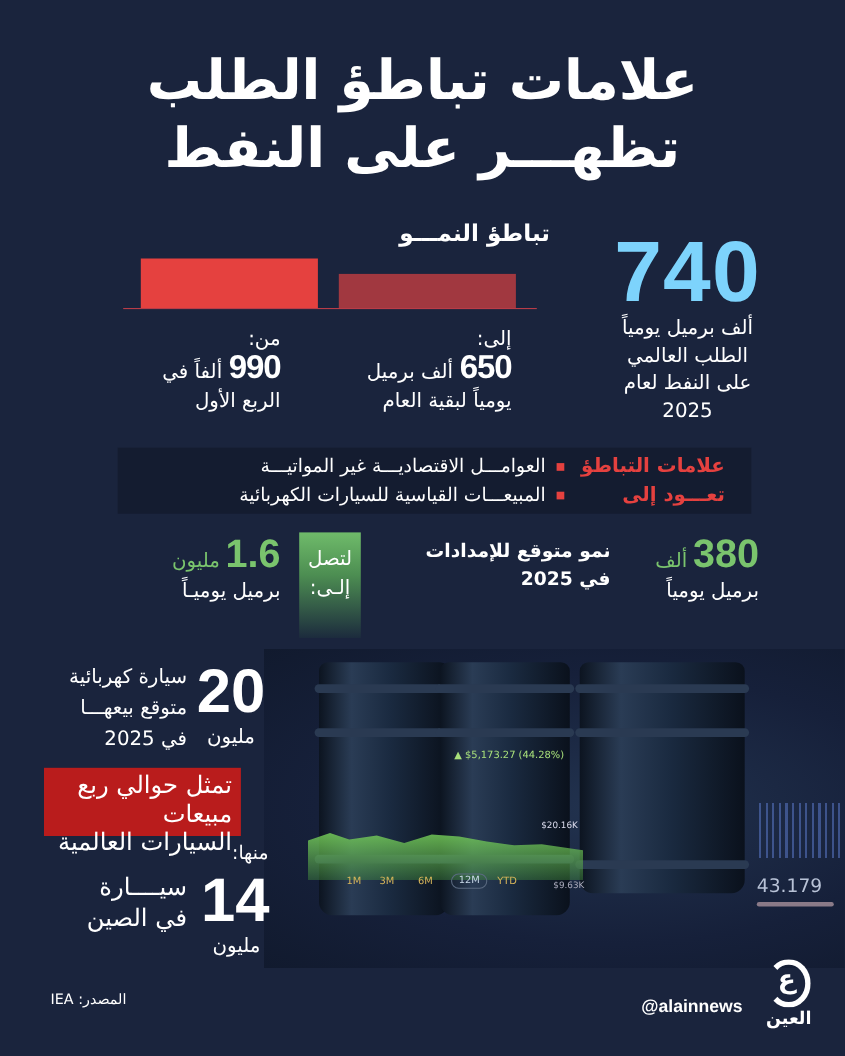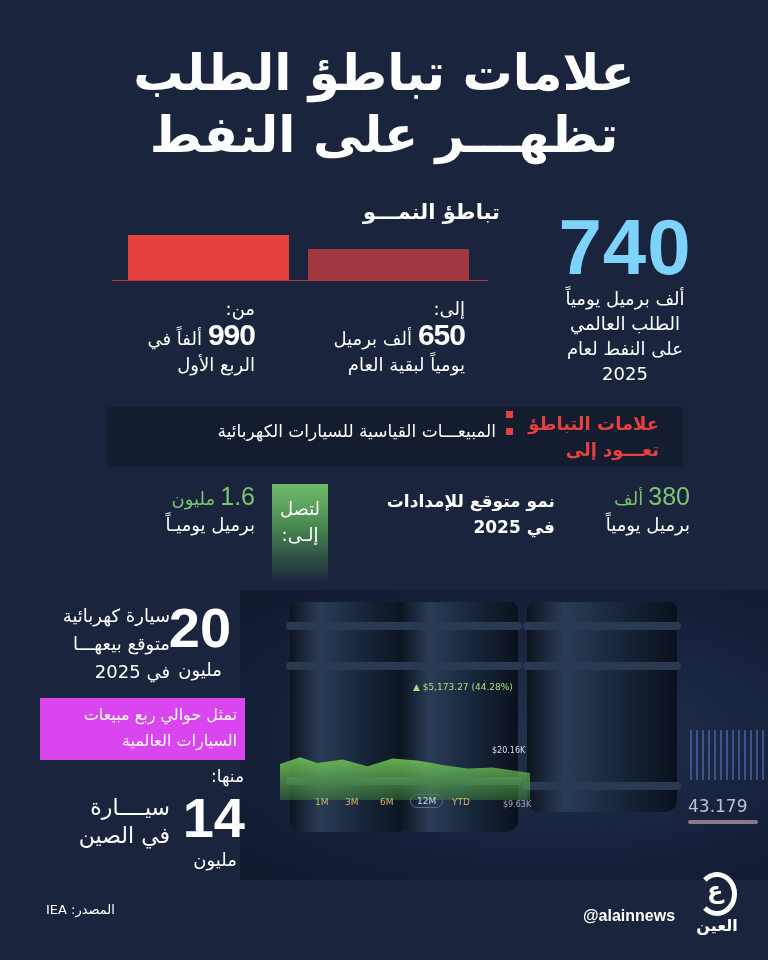--- a/index.html
+++ b/index.html
@@ -63,21 +63,21 @@
     .signs-item {
       display: flex; align-items: center; gap: 10px; font-size: 17px; line-height: 26px;
       justify-content: flex-start;
     }
     .sq { width: 7px; height: 7px; background: #e5413f; display: inline-block; flex: 0 0 7px; }
 
     
     .n380 {
       position: absolute; left: 580px; width: 110px; top: 482px; text-align: right;
     }
-    .green-num { color: #7ac46d; font-family: "Liberation Sans", sans-serif; font-weight: normal; font-size: 25px; }
+    .green-num { color: #7ac46d; font-family: "Liberation Sans", sans-serif; font-weight: bold; font-size: 36px; }
     .green-unit { color: #7ac46d; font-size: 18px; }
     .white-sub { font-size: 18px; line-height: 28px; }
     .supply-text {
       position: absolute; left: 380px; width: 175px; top: 488px; text-align: right;
       font-size: 17px; font-weight: bold; line-height: 26px;
     }
     .reach-box {
       position: absolute; left: 272px; top: 484px; width: 56px; height: 96px;
       background: linear-gradient(to bottom, #6fbb6a 0%, #4d8e52 40%, #1c2b3d 100%);
       text-align: center; font-size: 18px; line-height: 26px; padding-top: 12px;
@@ -119,32 +119,32 @@
       opacity: 0.55;
     }
     .side-value {
       position: absolute; left: 448px; top: 206px; font-size: 17px; color: #b8c2d6; direction: ltr;
       font-family: "DejaVu Sans", sans-serif;
     }
     .side-bar { position: absolute; left: 448px; top: 230px; width: 70px; height: 4px; background: #8a7a88; border-radius: 2px; }
 
     
     .n20 {
-      position: absolute; left: 165px; width: 70px; top: 598px; text-align: center;
+      position: absolute; left: 175px; width: 70px; top: 598px; text-align: center;
     }
     .white-big { font-family: "Liberation Sans", sans-serif; font-weight: bold; font-size: 56px; line-height: 60px; }
     .unit-small { font-size: 18px; line-height: 24px; }
     .ev-text {
       position: absolute; left: 40px; width: 130px; top: 602px; text-align: right;
       font-size: 18px; line-height: 28px;
     }
     .share-box {
-      position: absolute; left: 40px; top: 698px; width: 205px; height: 62px;
-      background: #d946ef; text-align: right; padding: 4px 8px 0 0;
-      font-size: 16px; line-height: 26px;
+      position: absolute; left: 40px; top: 698px; width: 179px; height: 62px;
+      background: #b91c1c; text-align: right; padding: 4px 8px 0 0;
+      font-size: 22px; line-height: 26px;
     }
     .of-which { position: absolute; left: 180px; width: 64px; top: 766px; text-align: right; font-size: 17px; }
     .n14 { position: absolute; left: 185px; width: 60px; top: 788px; text-align: center; }
     .china-text { position: absolute; left: 70px; width: 100px; top: 794px; text-align: right; font-size: 22px; line-height: 28px; }
 
     
     .source { position: absolute; left: 46px; top: 902px; font-size: 13px; direction: rtl; }
     .handle { position: absolute; left: 583px; top: 907px; font-size: 16px; font-weight: bold; direction: ltr; font-family: "Liberation Sans", sans-serif; }
     .logo { position: absolute; left: 692px; top: 870px; width: 50px; height: 68px; }
     .logo-ring {
@@ -194,20 +194,21 @@
 </div>
 
 <div class="signs-box">
   <div class="signs-head">
     <div>علامات التباطؤ</div>
     <div>تعـــود إلى</div>
   </div>
   <div class="signs-list">
     <div class="signs-item">
       <span class="sq"></span>
+      <span>العوامـــل الاقتصاديـــة غير المواتيـــة</span>
     </div>
     <div class="signs-item">
       <span class="sq"></span>
       <span>المبيعـــات القياسية للسيارات الكهربائية</span>
     </div>
   </div>
 </div>
 
 <div class="n380">
   <div>

